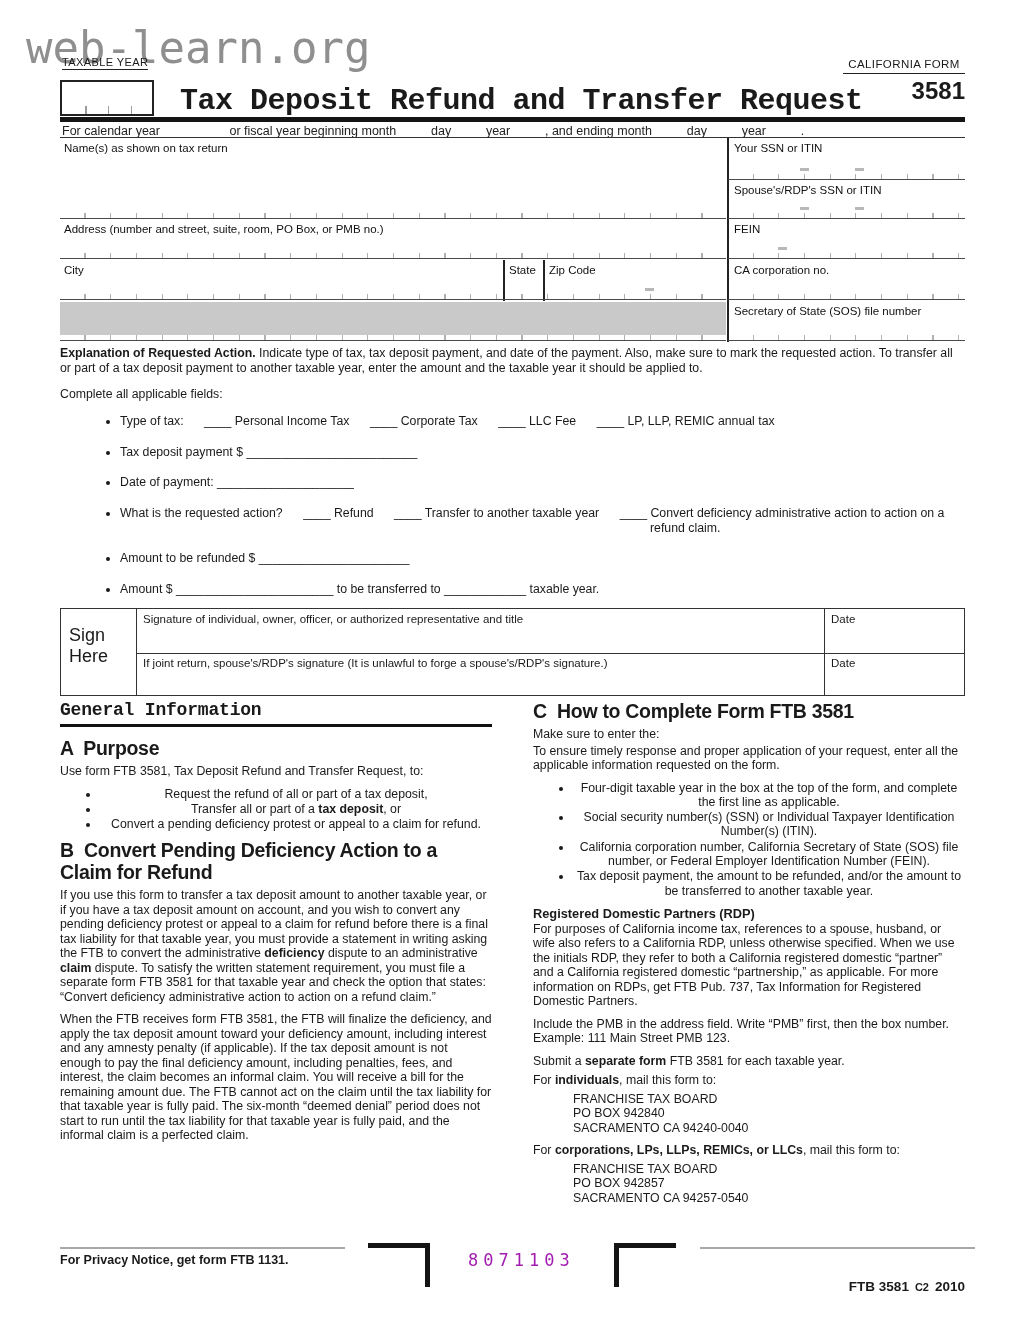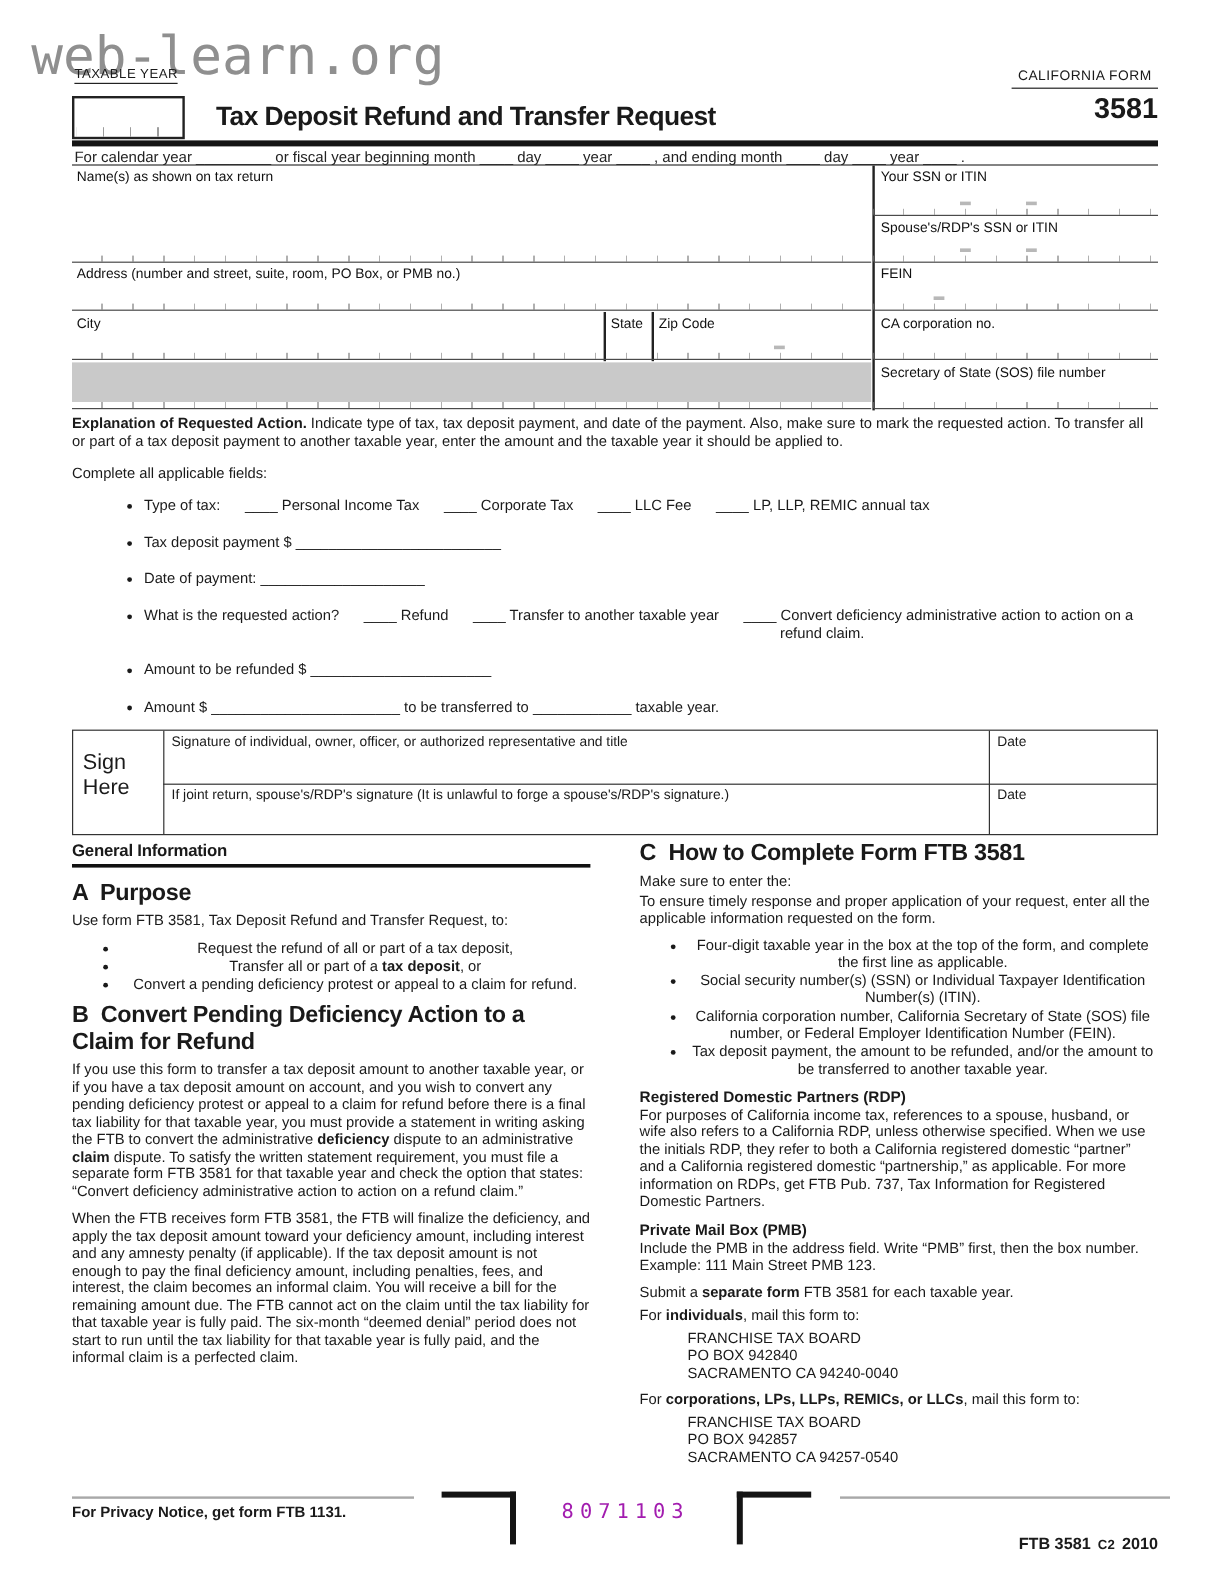--- a/index.html
+++ b/index.html
@@ -12,21 +12,21 @@
   .abs { position:absolute; }
 
   
   .watermark { left:26px; top:22px; font-family:"DejaVu Sans Mono", monospace;
     font-size:44px; color:#8f8f8f; font-weight:400; white-space:nowrap; }
   .taxable-year { left:62px; top:56px; font-size:11px; letter-spacing:.4px;
     border-bottom:1.5px solid #222; padding-bottom:1px; }
   .year-box { left:60px; top:80px; width:94px; height:36px; border:2px solid #222; }
   .year-box .ticks { position:absolute; left:2px; right:2px; bottom:0; height:8px;
     background:repeating-linear-gradient(to right, transparent 0 21.5px, #9c9c9c 21.5px 22.7px); }
-  .form-title { left:180px; top:84px; font-size:22px; font-weight:bold; letter-spacing:-.5px; white-space:nowrap; }
+  .form-title { left:180px; top:84px; font-size:30px; font-weight:bold; letter-spacing:-.5px; white-space:nowrap;font-family:Liberation Mono, monospace; }
   .cal-form-label { left:843px; top:58px; width:122px; text-align:center; font-size:11.5px;
     letter-spacing:.4px; border-bottom:1.5px solid #222; padding-bottom:3px; }
   .form-number { left:843px; top:77px; width:122px; text-align:right; font-size:24px; font-weight:bold; }
   .header-rule { left:60px; top:117px; width:905px; height:5px; background:#141414; }
   .calendar-line { left:62px; top:124px; font-size:12.5px; white-space:pre; color:#222; }
 
   
   .id-table { left:60px; top:137px; width:905px; height:204px; border-top:1.5px solid #333; }
   .vline { position:absolute; width:1.5px; background:#222; }
   .comb { position:absolute; height:6px; border-bottom:1.5px solid #4a4a4a;
@@ -48,22 +48,22 @@
     line-height:21px; white-space:pre-line; }
   .sign-v1 { position:absolute; left:75px; top:0; width:1px; height:100%; background:#333; }
   .sign-v2 { position:absolute; left:763px; top:0; width:1px; height:100%; background:#333; }
   .sign-h { position:absolute; left:75px; right:0; top:44px; height:1px; background:#333; }
   .sign-label { position:absolute; font-size:11.5px; }
 
   
   .col { position:absolute; width:432px; }
   .col-left { left:60px; top:700px; }
   .col-right { left:533px; top:700px; }
-  .gi-h1 { font-size:14px; font-weight:bold; padding-bottom:4px; border-bottom:3.5px solid #111;
-    margin-bottom:10px; letter-spacing:-.2px; }
+  .gi-h1 { font-size:18px; font-weight:bold; padding-bottom:4px; border-bottom:3.5px solid #111;
+    margin-bottom:10px; letter-spacing:-.2px;font-family:Liberation Mono, monospace; }
   .sec-h2 { font-size:19.5px; font-weight:bold; margin:6px 0 5px; line-height:22px;
     letter-spacing:-.3px; white-space:pre-wrap; }
   .col p { font-size:12.3px; line-height:14.5px; margin-bottom:8px; }
   .col ul { list-style:disc; padding-left:40px; margin:0 0 8px;text-align:center; }
   .col li { font-size:12.3px; line-height:14.3px; margin-bottom:1px; }
   .sub-h3 { font-size:12.8px; font-weight:bold; margin:2px 0 1px; }
   .addr { margin-left:40px; white-space:pre-line; }
   .col b { font-weight:bold; }
 
   
@@ -173,21 +173,20 @@
     <p style="margin-bottom:2px;">Make sure to enter the:</p>
     <p>To ensure timely response and proper application of your request, enter all the applicable information requested on the form.</p>
     <ul>
       <li>Four-digit taxable year in the box at the top of the form, and complete the first line as applicable.</li>
       <li>Social security number(s) (SSN) or Individual Taxpayer Identification Number(s) (ITIN).</li>
       <li>California corporation number, California Secretary of State (SOS) file number, or Federal Employer Identification Number (FEIN).</li>
       <li>Tax deposit payment, the amount to be refunded, and/or the amount to be transferred to another taxable year.</li>
     </ul>
     <div class="sub-h3">Registered Domestic Partners (RDP)</div>
     <p>For purposes of California income tax, references to a spouse, husband, or wife also refers to a California RDP, unless otherwise specified. When we use the initials RDP, they refer to both a California registered domestic “partner” and a California registered domestic “partnership,” as applicable. For more information on RDPs, get FTB Pub. 737, Tax Information for Registered Domestic Partners.</p>
-    <div class="sub-h3">Private Mail Box (PMB)</div>
     <p>Include the PMB in the address field. Write “PMB” first, then the box number. Example: 111 Main Street PMB 123.</p>
     <p style="margin-bottom:5px;"><span>Submit a </span><b>separate form</b><span> FTB 3581 for each taxable year.</span></p>
     <p style="margin-bottom:4px;"><span>For </span><b>individuals</b><span>, mail this form to:</span></p>
     <p class="addr">FRANCHISE TAX BOARD
 PO BOX 942840
 SACRAMENTO CA 94240-0040</p>
     <p style="margin-bottom:4px;"><span>For </span><b>corporations, LPs, LLPs, REMICs, or LLCs</b><span>, mail this form to:</span></p>
     <p class="addr">FRANCHISE TAX BOARD
 PO BOX 942857
 SACRAMENTO CA 94257-0540</p>

